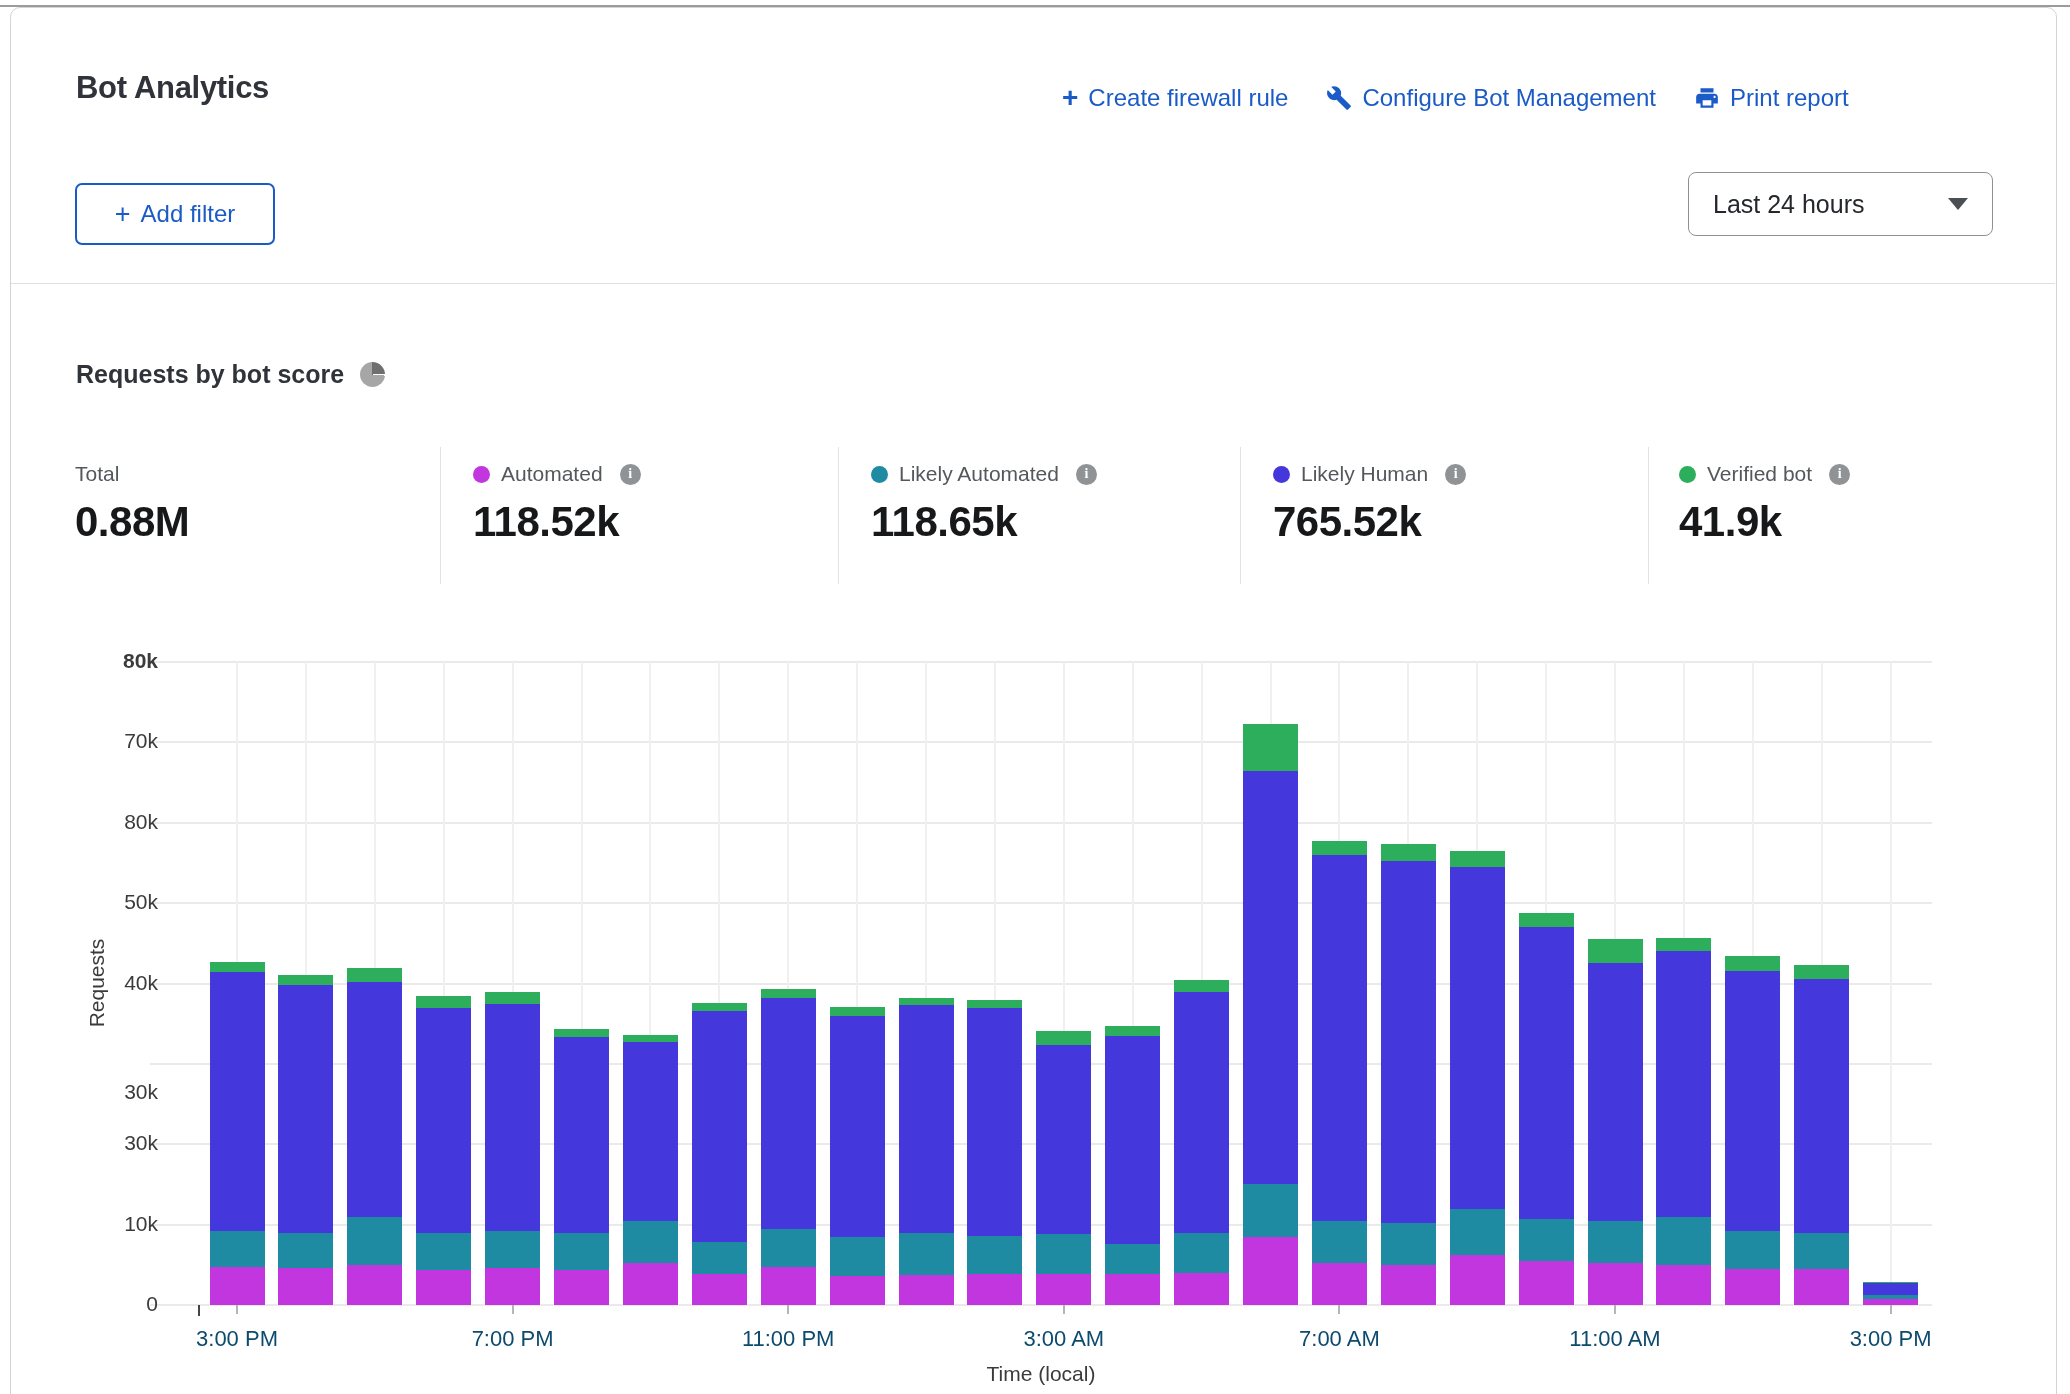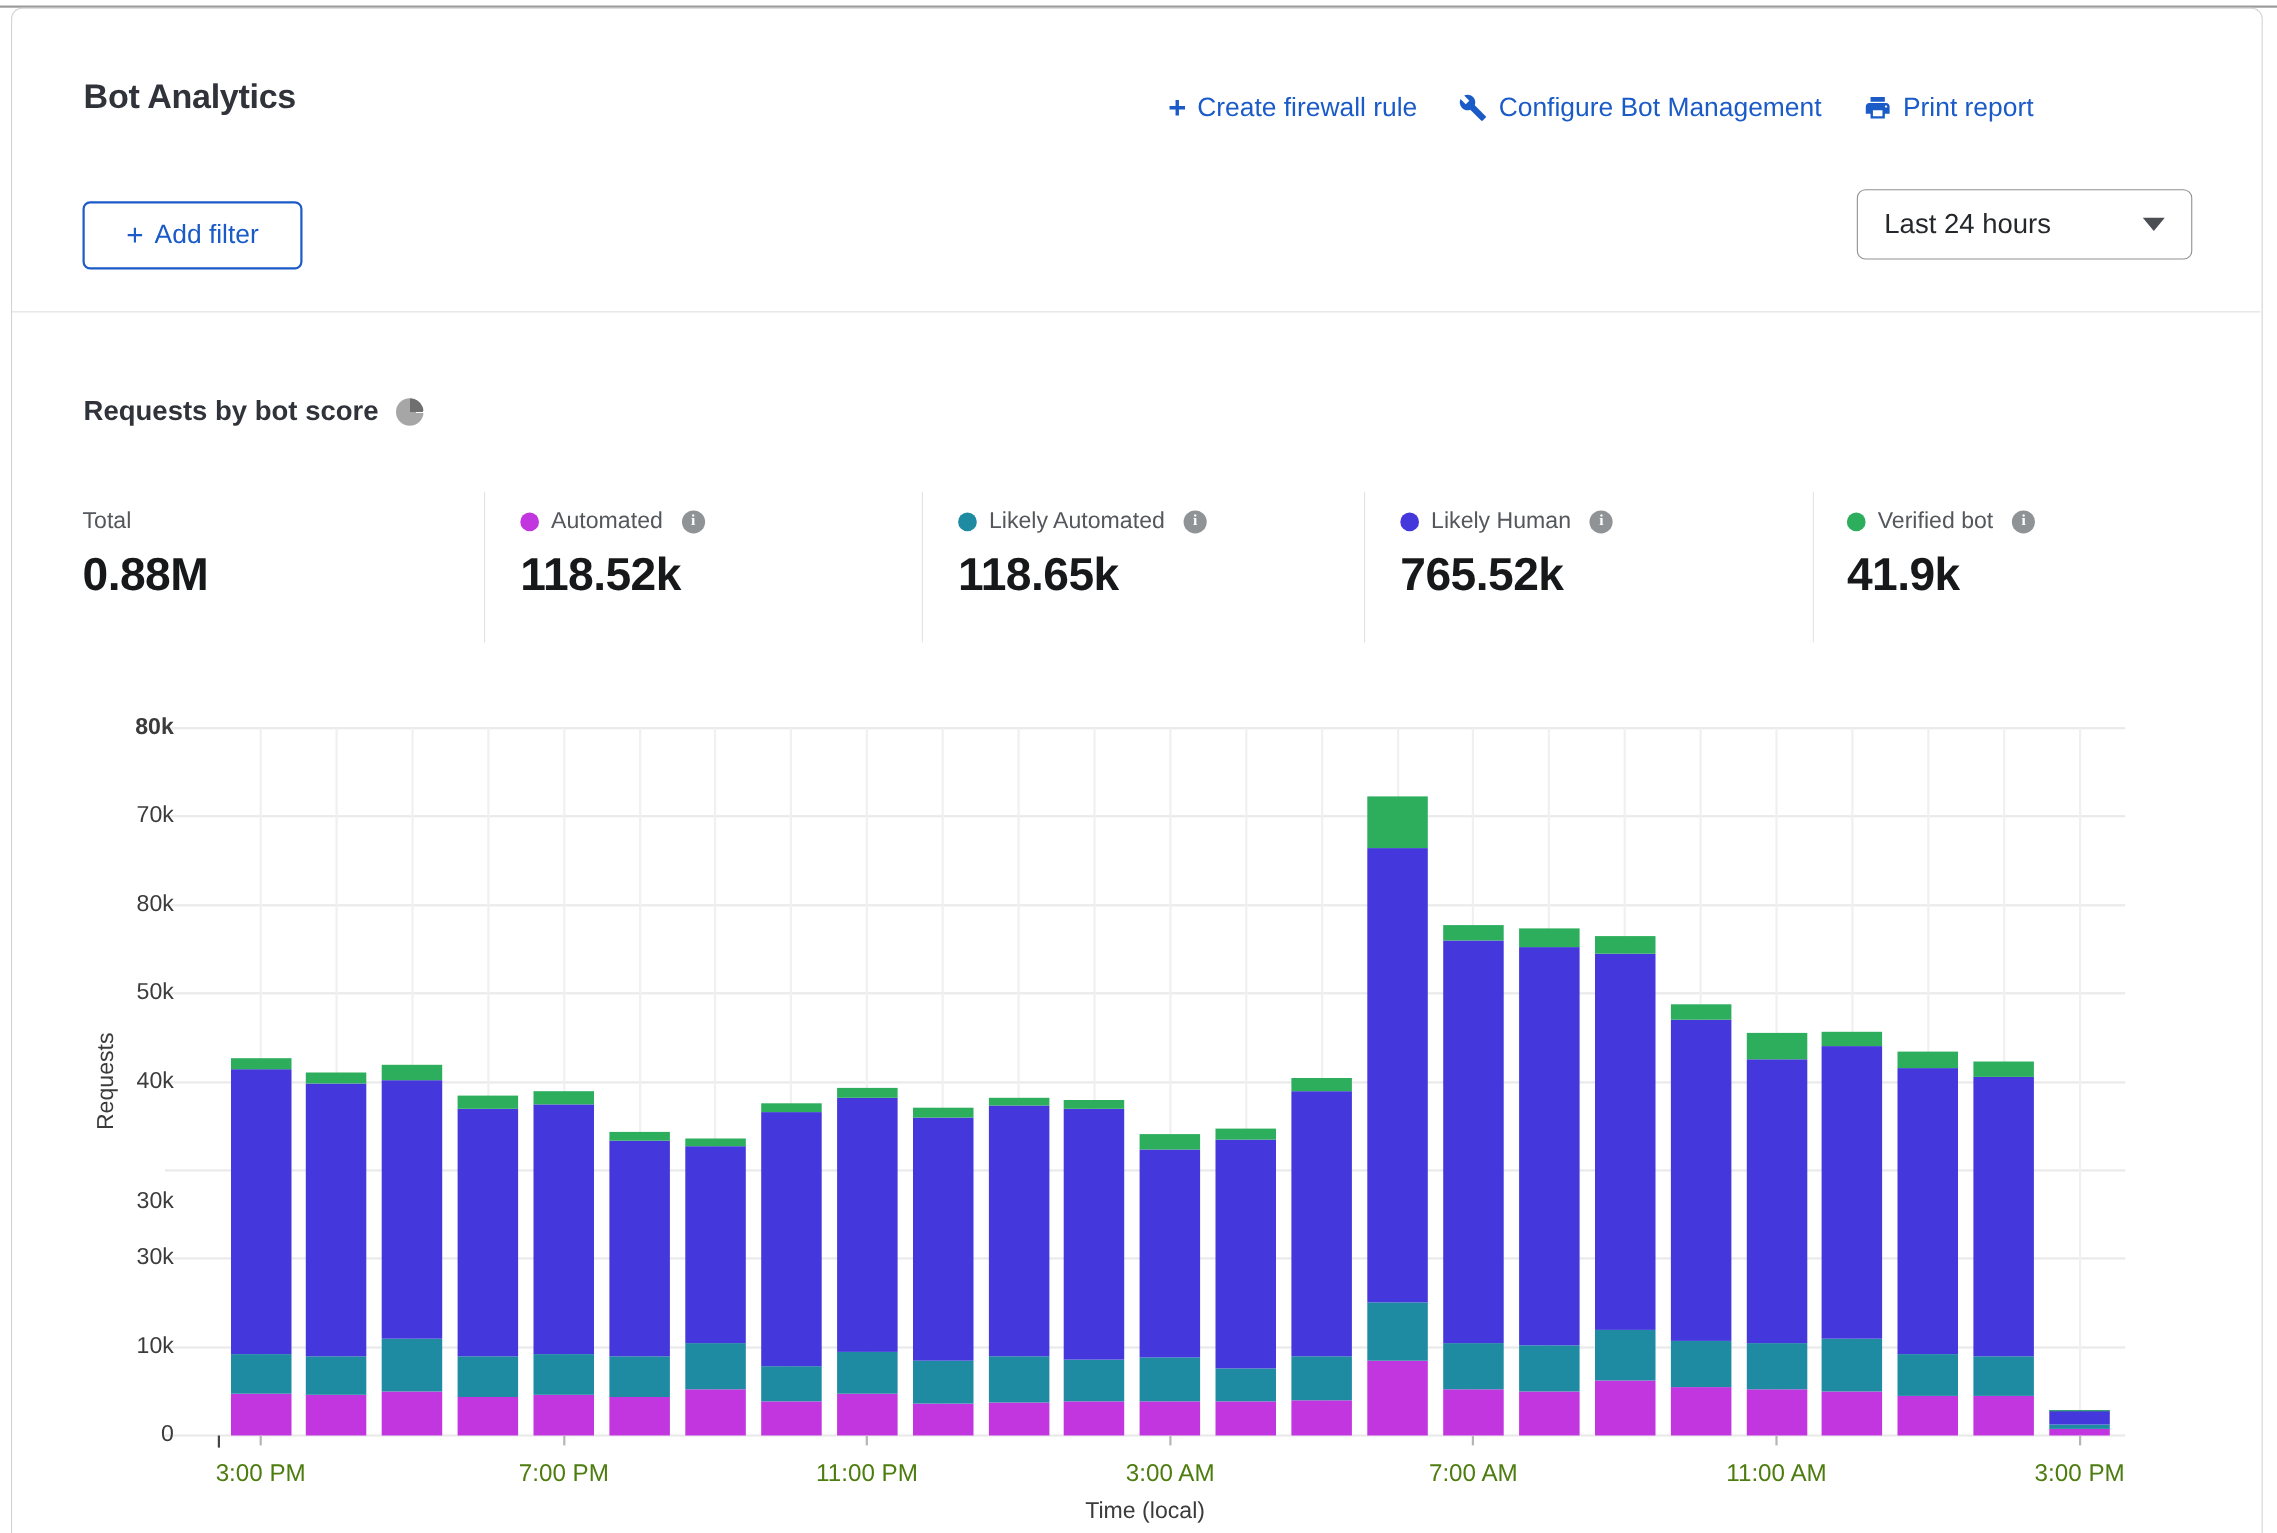--- a/index.html
+++ b/index.html
@@ -32,21 +32,21 @@
   .stat-label-row{display:flex;align-items:center;gap:11px;height:26px;}
   .stat-label{font-size:21px;color:#54575c;white-space:nowrap;}
   .stat-dot{width:17px;height:17px;border-radius:50%;}
   .info-icon{width:21px;height:21px;border-radius:50%;background:#8f9396;color:#fff;font-size:14px;font-weight:700;
       display:flex;align-items:center;justify-content:center;margin-left:6px;font-family:"Liberation Serif",serif;}
   .stat-value{font-size:42px;font-weight:700;color:#17181a;letter-spacing:-0.5px;}
   .v-divider{width:1px;background:#e3e3e3;top:447px;height:137px;}
   .gridline-h{background:#eaeaea;height:2px;}
   .gridline-v{background:#f0f0f0;width:2px;}
   .y-tick-label{width:80px;text-align:right;font-size:21px;color:#3b3b3b;}
-  .x-tick-label{width:140px;text-align:center;font-size:22px;color:#4d7c0f;}
+  .x-tick-label{width:140px;text-align:center;font-size:22px;color:#0c4a6e;}
   .axis-title{font-size:21px;color:#3b3b3b;text-align:center;}
   .bar-seg{position:absolute;left:0;width:100%;}
   .x-tick{width:2px;height:9px;background:#b5b5b5;}
   .axis-end-tick{width:2px;height:11px;background:#444;}
 </style>
 </head>
 <body>
 
 <div class="abs top-line"></div>
 <div class="abs card"></div>

